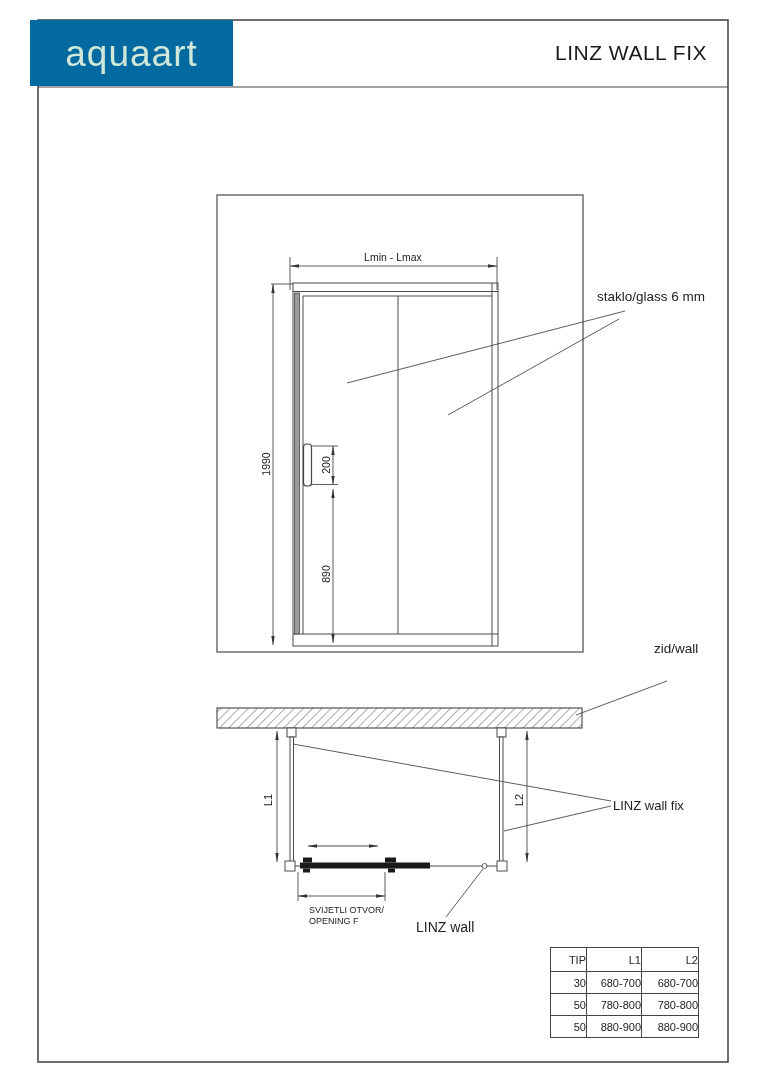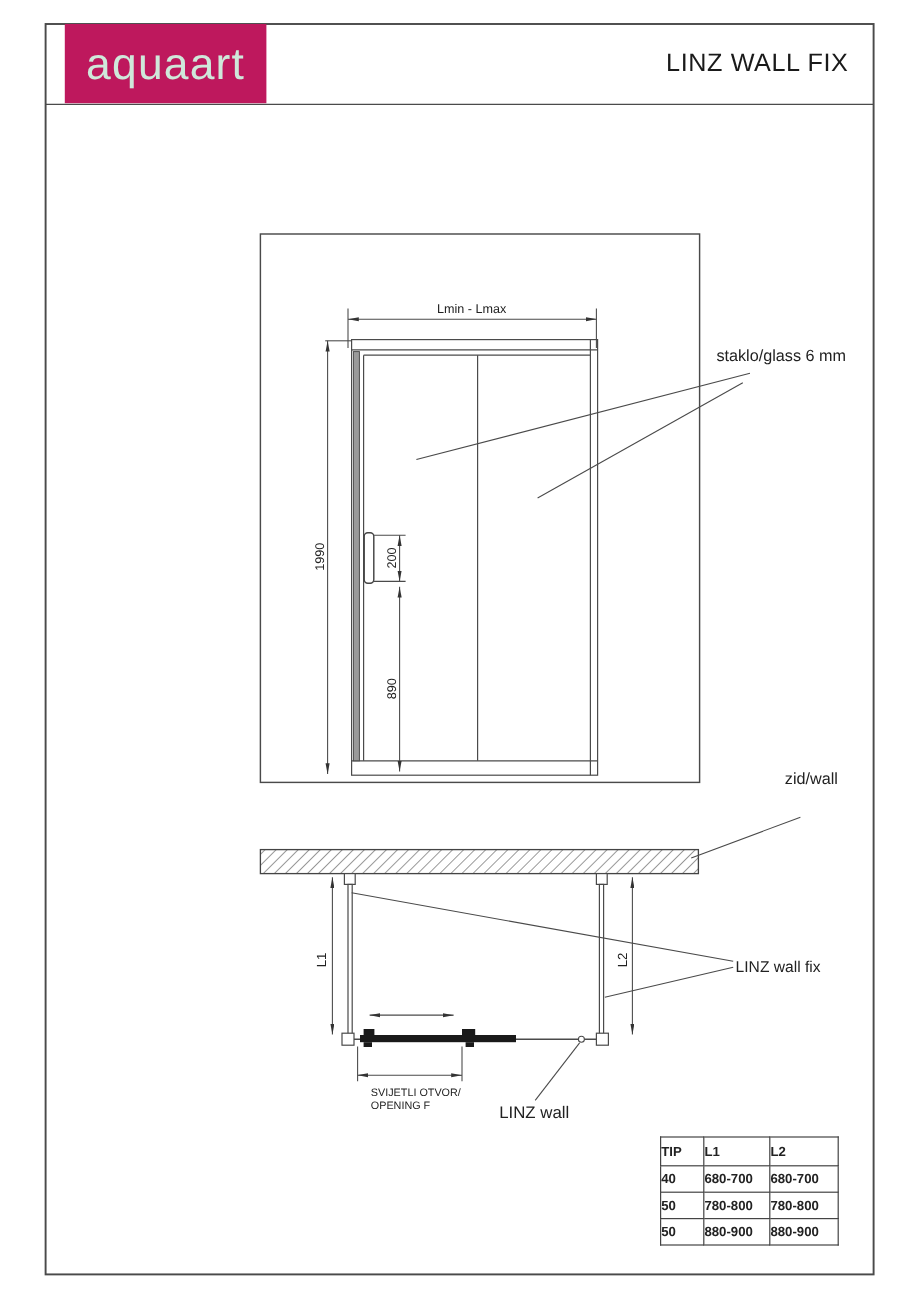--- a/index.html
+++ b/index.html
@@ -1,27 +1,27 @@
 <!DOCTYPE html>
 <html><head>
 <meta charset="utf-8">
 <style>
   html,body{margin:0;padding:0;background:#fff;}
   .page{position:relative;width:768px;height:1087px;background:#ffffff;
         font-family:"Liberation Sans",sans-serif;overflow:hidden;}
   .drawing{position:absolute;left:0;top:0;}
-  .logo-box{position:absolute;left:54px;top:20px;width:168px;height:66px;
-            background:#be185d;display:flex;align-items:center;justify-content:center;}
+  .logo-box{position:absolute;left:30px;top:20px;width:203px;height:66px;
+            background:#0369a1;display:flex;align-items:center;justify-content:center;}
   .logo-text{color:#cfe8da;font-size:37px;font-weight:400;letter-spacing:1px;line-height:1;}
   .doc-title{position:absolute;top:41px;right:61px;font-size:21px;color:#1a1a1a;
              letter-spacing:0.5px;font-weight:400;}
   .size-table{position:absolute;left:550px;top:947px;border-collapse:collapse;
               font-size:11px;color:#222;}
-  .size-table th,.size-table td{border:1.2px solid #444;text-align:left;
-              font-weight:700;padding:0;margin-top:40px;}
+  .size-table th,.size-table td{border:1.2px solid #444;text-align:right;
+              font-weight:400;padding:0;margin-top:40px;}
   .size-table th{height:23px;}
   .size-table td{height:21px;}
   .col-tip{width:35px;}
   .col-l1{width:54px;}
   .col-l2{width:56px;}
   svg text{fill:#222;font-family:"Liberation Sans",sans-serif;}
   svg .lbl{font-size:13.5px;}
   svg .dim{font-size:10.5px;}
   svg .sm{font-size:9px;}
 </style>
@@ -153,21 +153,21 @@
   <table class="size-table">
     <thead>
       <tr>
         <th class="col-tip">TIP</th>
         <th class="col-l1">L1</th>
         <th class="col-l2">L2</th>
       </tr>
     </thead>
     <tbody>
       <tr>
-        <td>40</td>
+        <td>30</td>
         <td>680-700</td>
         <td>680-700</td>
       </tr>
       <tr>
         <td>50</td>
         <td>780-800</td>
         <td>780-800</td>
       </tr>
       <tr>
         <td>50</td>

